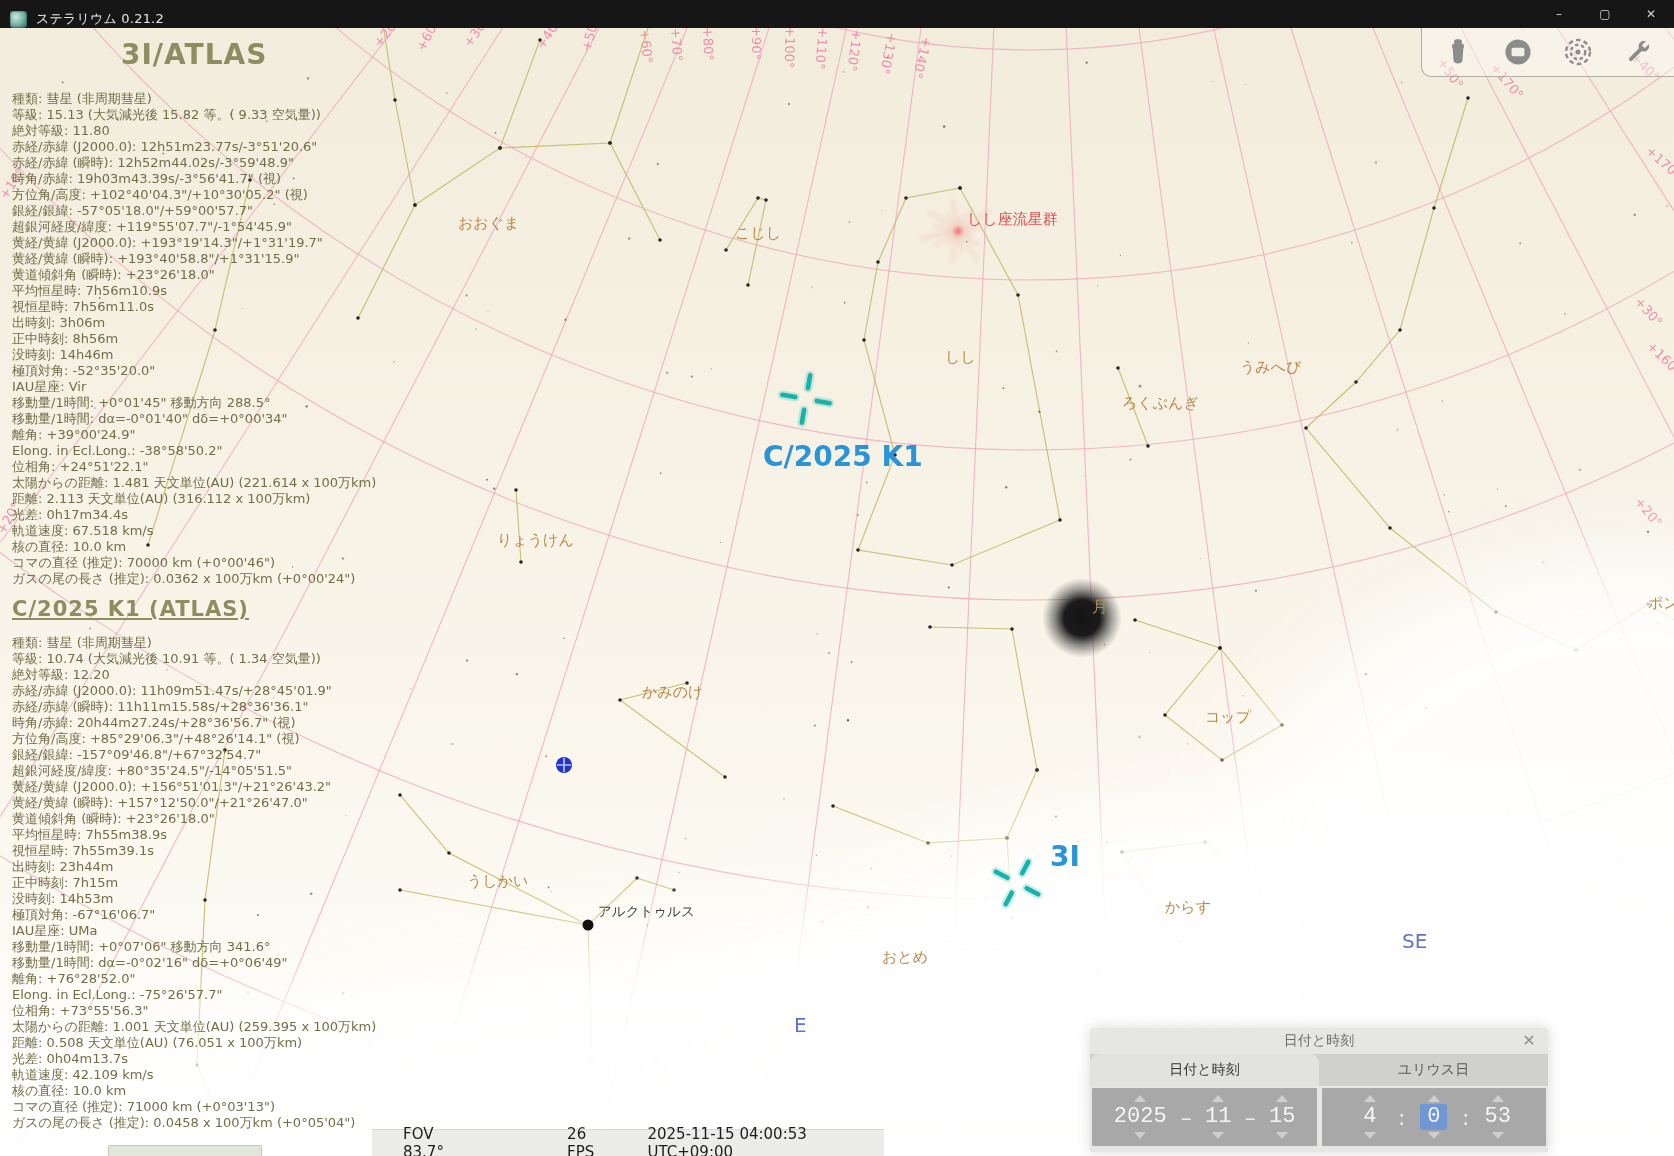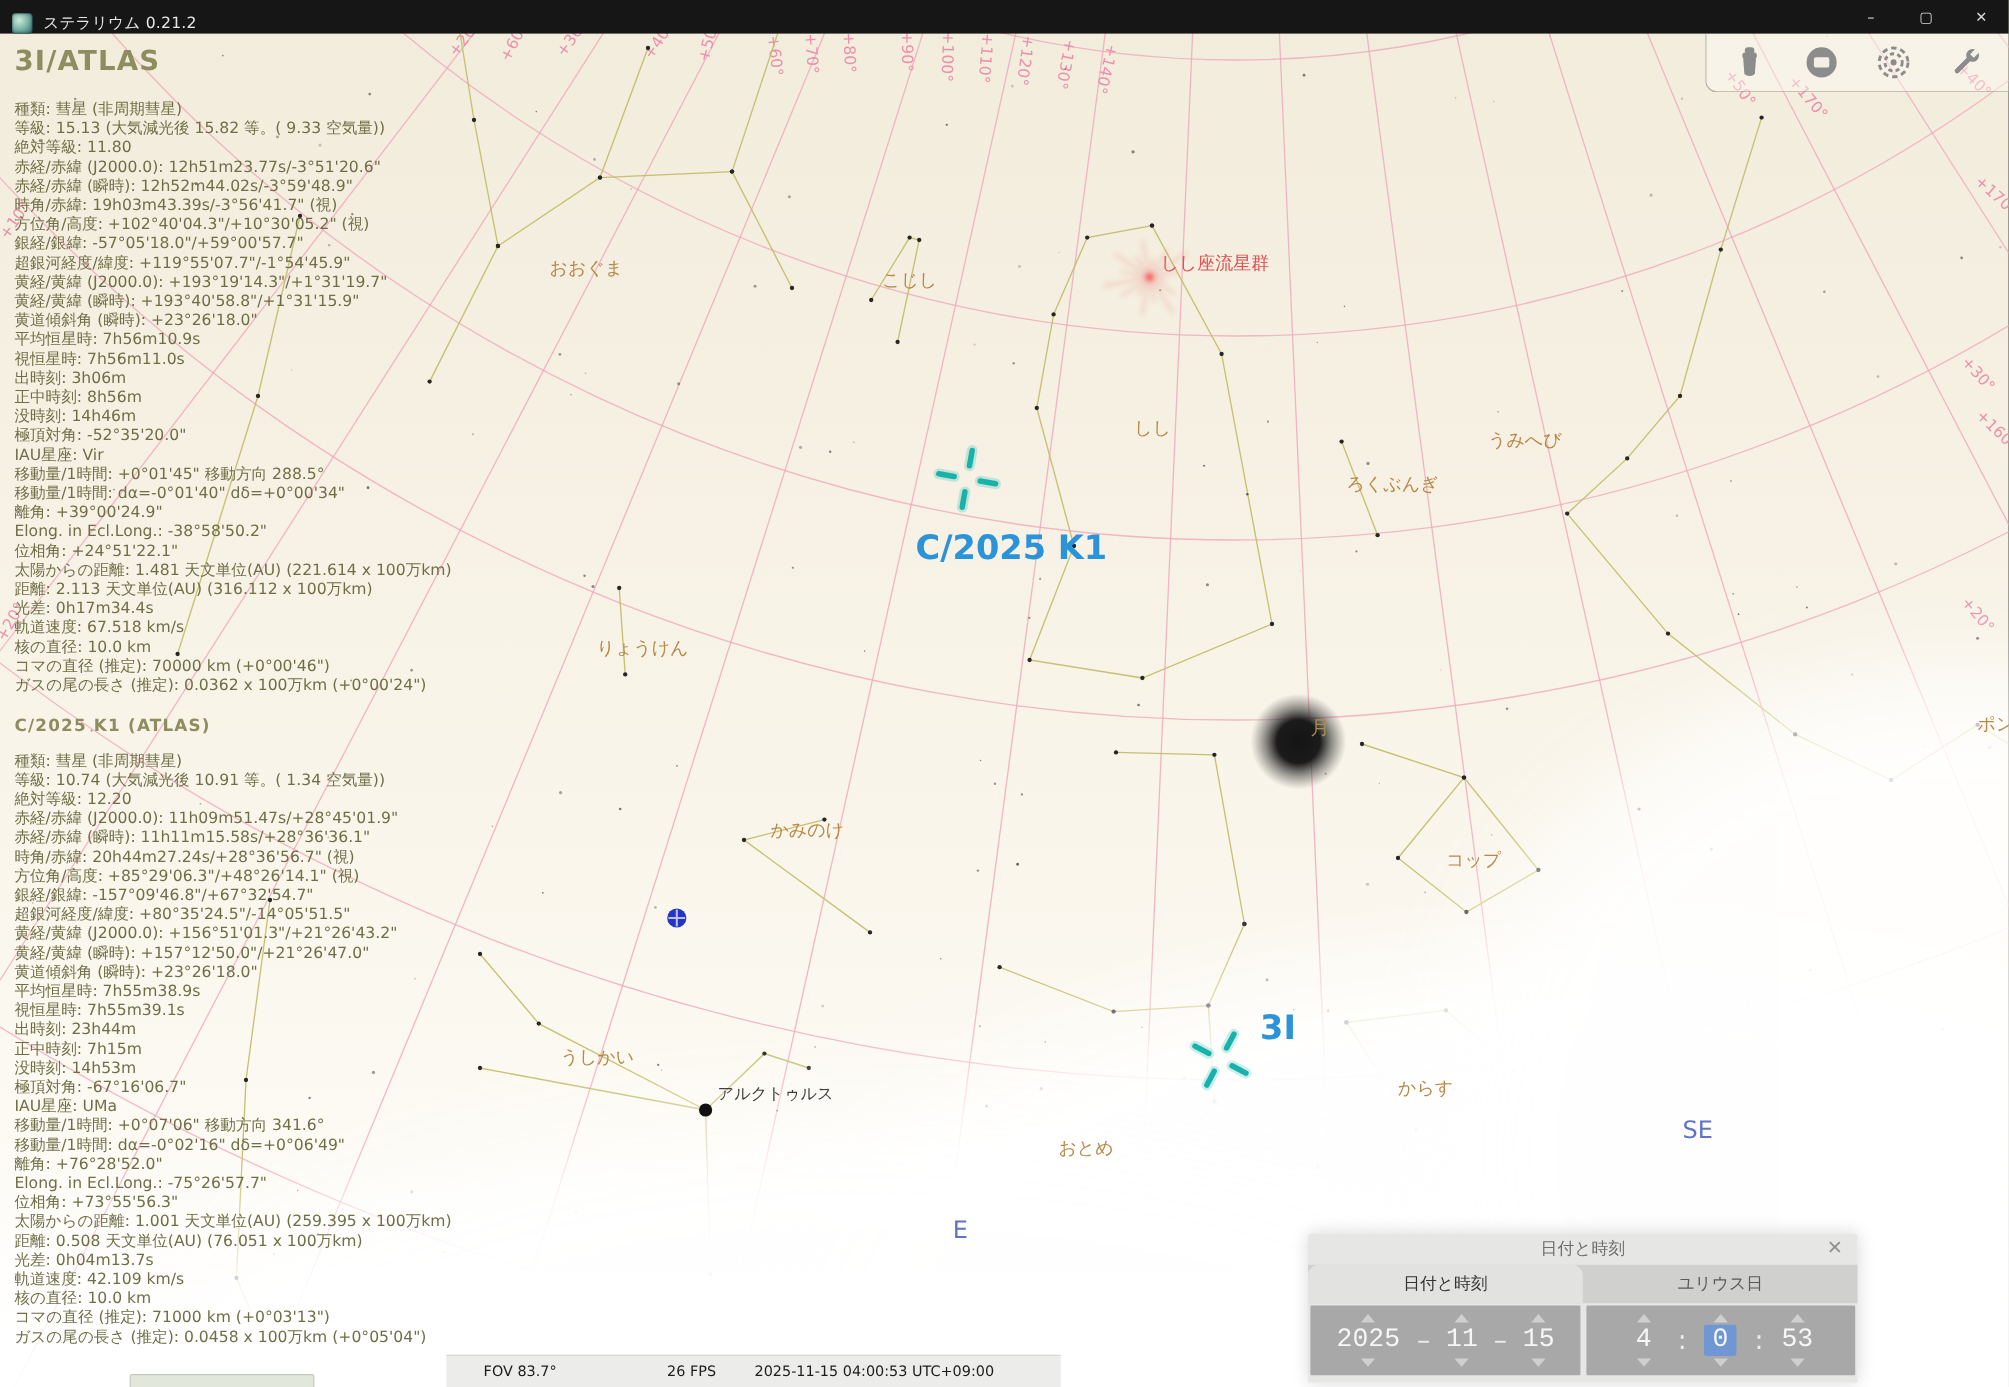--- a/index.html
+++ b/index.html
@@ -9,31 +9,31 @@
   .app-icon{width:17px;height:17px;margin-left:10px;border-radius:3px;background:radial-gradient(circle at 35% 35%,#cfe8d8 0%,#7fb9a8 45%,#27606e 100%);box-shadow:inset 0 0 2px #0a2a30;}
   .titlebar .title{color:#e6e6e6;font-size:13px;margin-left:9px;letter-spacing:.2px;}
   .win-controls{margin-left:auto;display:flex;height:28px;}
   .wc{width:46px;height:28px;border:0;background:transparent;color:#d8d8d8;font-size:12px;line-height:28px;text-align:center;padding:0;font-family:"DejaVu Sans",sans-serif;}
   
   .sky{position:absolute;left:0;top:0;width:1674px;height:1156px;z-index:1;}
   svg text{font-family:"DejaVu Sans",sans-serif;}
   
   .info-panel{position:absolute;left:12px;z-index:10;pointer-events:none;}
   .info-title{font-weight:bold;color:#8d8d60;letter-spacing:1px;}
-  .p1 .info-title{font-size:23px;}
-  .p2 .info-title{font-size:14px;}
+  .p1 .info-title{font-size:28px;text-align:center;}
+  .p2 .info-title{font-size:21px;text-decoration:underline;}
   .info-line{font-size:13px;line-height:16px;height:16px;color:#6f6f47;white-space:nowrap;}
   .p1{top:38px;} .p1 .info-lines{margin-top:20px;}
   .p2{top:597px;} .p2 .info-lines{margin-top:14px;}
   
   .oculars-toolbar{position:absolute;left:1421px;top:28px;width:253px;height:49px;z-index:12;background:rgba(252,250,244,.45);border:1px solid rgba(120,118,110,.55);border-top:none;border-right:none;border-radius:0 0 0 10px;display:flex;align-items:center;justify-content:space-around;padding:0 6px;box-sizing:border-box;}
   .tool-btn{width:40px;height:40px;border:0;background:transparent;padding:2px;}
   .tool-btn svg{width:32px;height:32px;display:block;margin:auto;}
   
-  .statusbar{position:absolute;left:372px;top:1129px;width:512px;height:27px;z-index:20;background:#ececea;border-top:1px solid #d8d8d4;box-sizing:border-box;display:flex;align-items:center;font-size:12px;color:#1c1c1c;}
+  .statusbar{position:absolute;left:372px;top:1129px;width:512px;height:27px;z-index:20;background:#ececea;border-top:1px solid #d8d8d4;box-sizing:border-box;display:flex;align-items:center;font-size:15px;color:#1c1c1c;}
   .statusbar .sb-fov{margin-left:31px;}
   .statusbar .sb-fps{margin-left:92px;}
   .statusbar .sb-dt{margin-left:32px;}
   .bottom-frag{position:absolute;left:108px;top:1145px;width:152px;height:11px;background:rgba(222,228,214,.9);border:1px solid rgba(150,160,140,.4);z-index:19;border-radius:2px;}
   
   .dlg{position:absolute;left:1090px;top:1028px;width:458px;height:124px;z-index:30;background:rgba(228,228,227,.93);border-radius:3px 3px 0 0;box-shadow:0 0 14px rgba(0,0,0,.15);font-family:"DejaVu Sans",sans-serif;}
   .dlg-title-row{height:26px;display:flex;align-items:center;justify-content:center;position:relative;color:#6e6e6e;font-size:14px;}
   .dlg-close{position:absolute;right:8px;top:2px;width:22px;height:22px;border:0;background:transparent;color:#909090;font-size:16px;line-height:22px;padding:0;}
   .dlg-tabs{display:flex;height:32px;background:rgba(203,203,202,.85);}
   .tab{flex:1;display:flex;align-items:center;justify-content:center;font-size:14px;color:#5a5a5a;}

